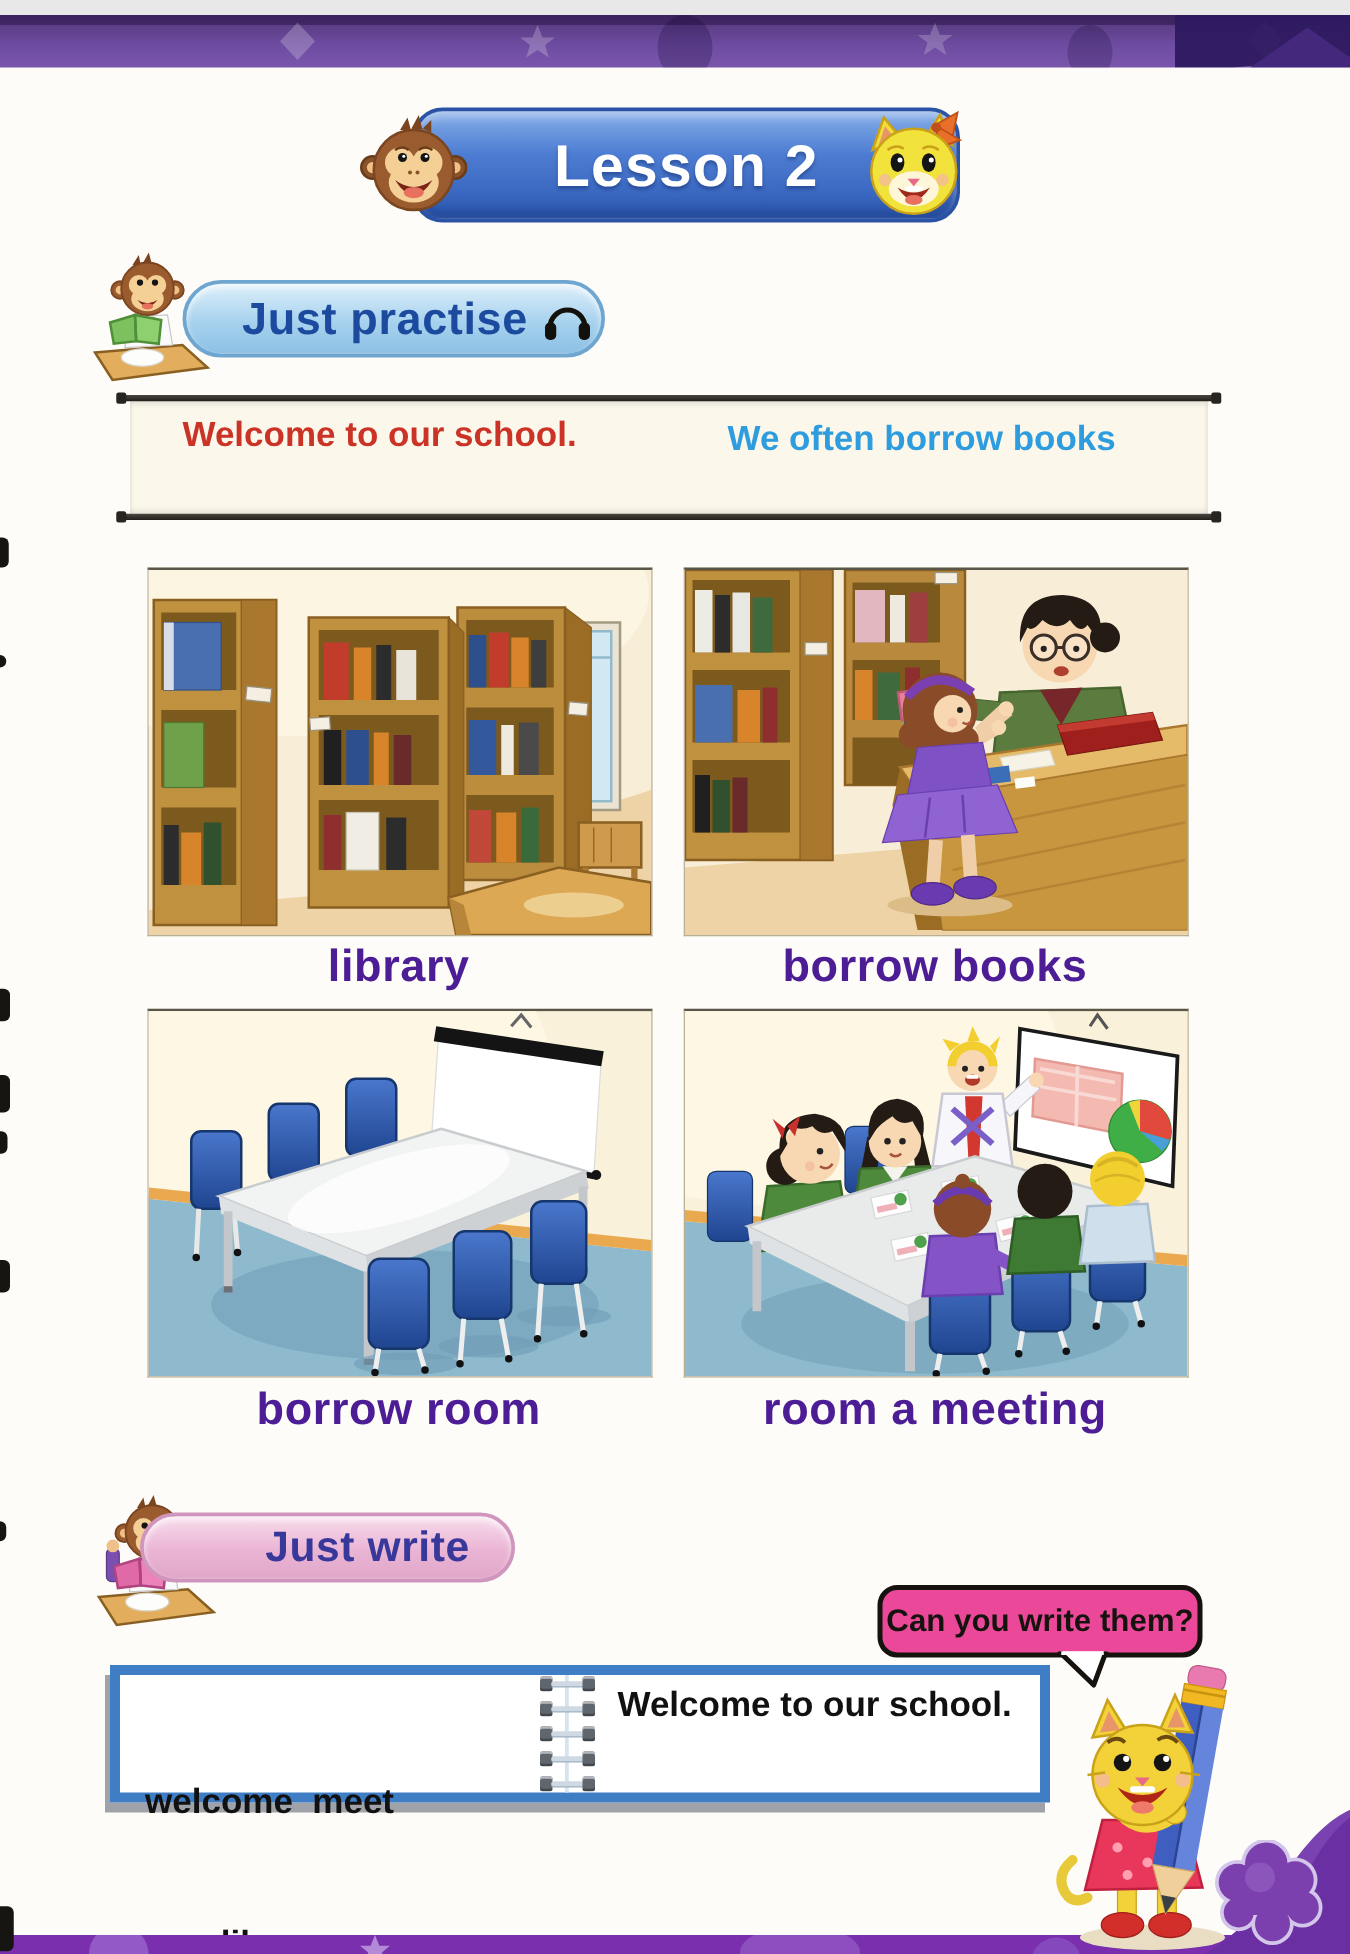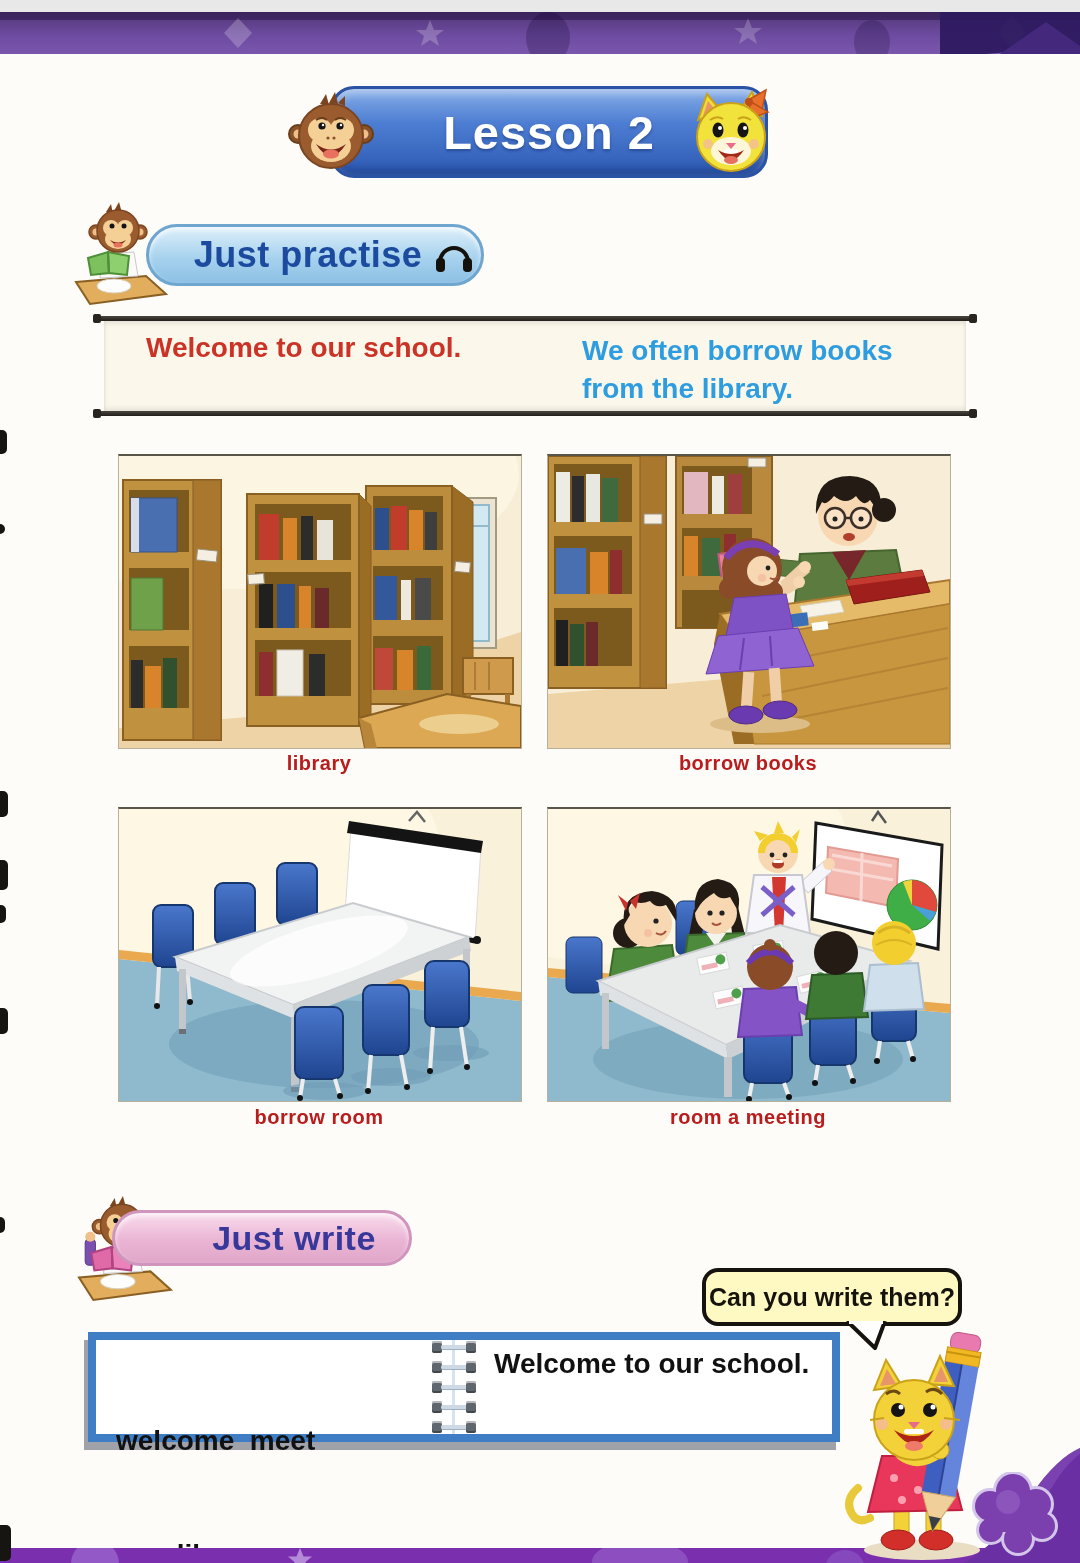--- a/index.html
+++ b/index.html
@@ -38,24 +38,24 @@
   .rod{position:absolute;left:-7px;right:-7px;height:5px;background:linear-gradient(180deg,#4a453e,#221f1b);border-radius:3px;}
   .rod.t{top:0}.rod.b{bottom:0}
   .rod .knob{position:absolute;top:-2px;width:8px;height:9px;background:#28241f;border-radius:2px;}
   .knob.l{left:-4px}.knob.r{right:-4px}
   .dlg-red{position:absolute;left:42px;top:16px;color:#cb3326;font-size:28px;font-weight:bold;}
   .dlg-blue{position:absolute;left:478px;top:16px;color:#2e9ddf;font-size:28px;font-weight:bold;line-height:38px;}
 
   
   .card{width:402px;height:292px;border:1px solid #b9b099;border-top:2px solid #5a5549;background:#f8eed8;}
   .card svg{display:block;width:100%;height:100%;}
-  .caption{width:402px;height:42px;text-align:center;color:#b91c1c;font-size:20px;font-weight:bold;letter-spacing:.5px;}
+  .caption{width:402px;height:42px;text-align:center;color:#4c1d95;font-size:36px;font-weight:bold;letter-spacing:.5px;}
 
   
-  .bubble{left:702px;top:1256px;width:252px;height:50px;background:#fef9c3;border:4px solid #16130f;
+  .bubble{left:702px;top:1256px;width:252px;height:50px;background:#ec4899;border:4px solid #16130f;
      border-radius:16px;display:flex;align-items:center;justify-content:center;
      font-size:25px;font-weight:bold;color:#16130f;z-index:5;}
   .bubble-tail{left:845px;top:1309px;z-index:6;}
 
   
   .writebox{left:88px;top:1320px;width:736px;height:94px;background:#fff;border:8px solid #3f7dc4;
      box-shadow:-4px 8px 0 rgba(96,104,116,.6);}
   .gutter{position:absolute;left:356px;top:0;bottom:0;width:3px;background:#d6e4f0;}
   .rings{position:absolute;left:336px;top:0;bottom:0;width:44px;display:flex;flex-direction:column;
      justify-content:center;gap:8px;}
@@ -186,21 +186,20 @@
         <span class="knob l"></span>
         <span class="knob r"></span>
       </div>
     <div class="rod b">
         <span class="knob l"></span>
         <span class="knob r"></span>
       </div>
     <div class="dlg-red">Welcome to our school.</div>
     <div class="dlg-blue">
       <div>We often borrow books</div>
-      <div>from the library.</div>
     </div>
   </div>
 
   <div class="abs card" style="left:118px;top:442px">
     <svg viewBox="0 0 402 292">
       <rect width="402" height="292" fill="#f8eed8"></rect>
       <ellipse cx="110" cy="18" rx="290" ry="115" fill="#fcf5e2"></ellipse>
       <polygon points="0,272 140,260 402,176 402,292 0,292" fill="#edd3a5"></polygon>
       <g>
         <rect x="289" y="42" width="88" height="150" fill="#ece4d2" stroke="#a39a82" stroke-width="2"></rect>

